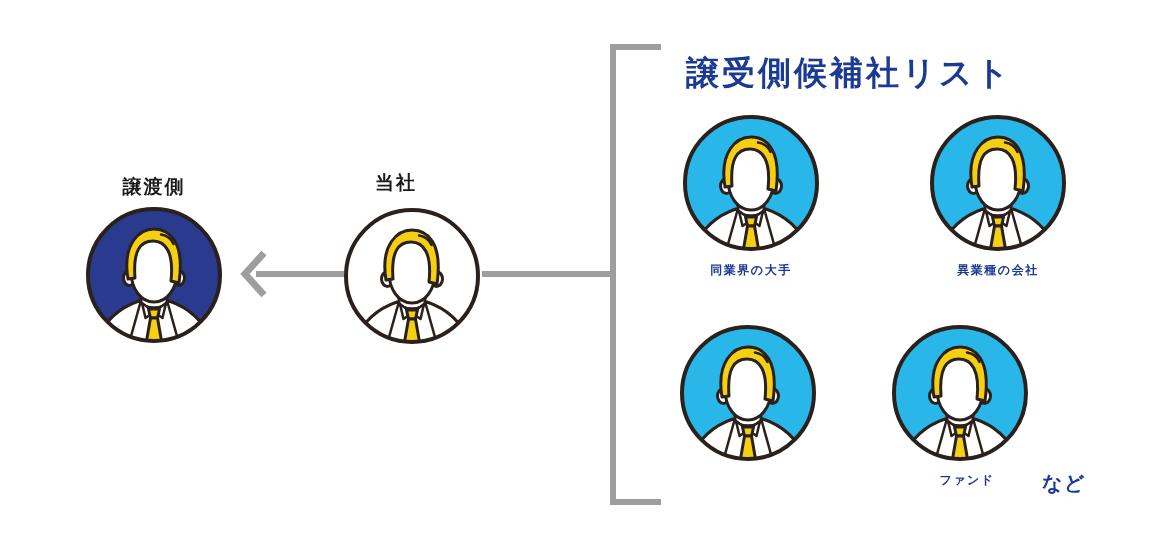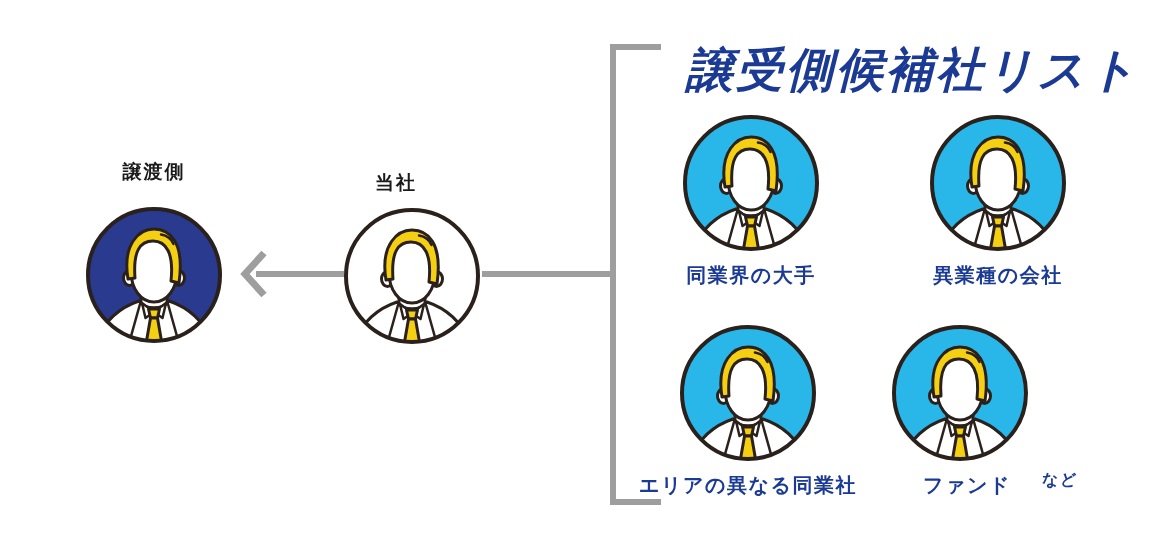--- a/index.html
+++ b/index.html
@@ -7,49 +7,49 @@
     position:relative;width:1170px;height:550px;background:#fff;overflow:hidden;
     font-family:"Liberation Sans","DejaVu Sans",sans-serif;font-weight:bold;
   }
   .avatar{position:absolute;width:140px;height:140px;}
   .avatar svg{display:block;width:100%;height:100%;}
   .toplabel{
     position:absolute;transform:translateX(-50%);
     font-size:19px;letter-spacing:2px;color:var(--label_black);white-space:nowrap;
   }
   .title{
-    position:absolute;left:686px;top:39px;
-    font-size:47px;letter-spacing:3px;color:var(--title_blue);white-space:nowrap;font-style:italic;
+    position:absolute;left:686px;top:51px;
+    font-size:33px;letter-spacing:3px;color:var(--title_blue);white-space:nowrap;
   }
   .candidate{position:absolute;width:140px;height:140px;}
   .candidate .clabel{
     position:absolute;top:149px;left:50%;transform:translateX(-50%);
-    font-size:20px;letter-spacing:1.5px;color:var(--title_blue);white-space:nowrap;
+    font-size:12px;letter-spacing:1.5px;color:var(--title_blue);white-space:nowrap;
   }
   .suffix{
     position:absolute;left:1042px;top:470px;
-    font-size:16px;letter-spacing:1.5px;color:var(--title_blue);white-space:nowrap;
+    font-size:20px;letter-spacing:1.5px;color:var(--title_blue);white-space:nowrap;
   }
   .lines{position:absolute;left:0;top:0;z-index:0;}
   .avatar,.toplabel,.title,.candidate,.suffix{z-index:1;}
   .gline{stroke:var(--line_gray);fill:none;}
 </style>
 </head>
 <body>
 
 <div class="canvas">
 
   <svg class="lines" width="1170" height="550">
     <line class="gline" x1="344" y1="274" x2="256" y2="274" stroke-width="6"></line>
     <polyline class="gline" points="264,253 245,274 264,295" stroke-width="7"></polyline>
     <line class="gline" x1="482" y1="274" x2="613" y2="274" stroke-width="6"></line>
     <path class="gline" d="M661,47 L613,47 L613,502 L661,502" stroke-width="6"></path>
   </svg>
 
-  <div class="toplabel" style="left:154px;top:159px">譲渡側</div>
+  <div class="toplabel" style="left:154px;top:174px">譲渡側</div>
   <div class="avatar" style="left:84px;top:205px">
       <svg viewBox="0 0 140 140">
     <defs>
           <clipPath id="pc0">
             <circle cx="70" cy="70" r="66"></circle>
           </clipPath>
         </defs>
     <circle cx="70" cy="70" r="66" fill="#2a3a8e"></circle>
     <g clip-path="url(#pc0)" stroke="#2b211c" stroke-width="3" stroke-linecap="round" stroke-linejoin="round">
       <path d="M57,86 L57,108 C63,114 77,114 83,108 L83,86 Z" fill="#ffffff"></path>
@@ -180,21 +180,20 @@
       <path d="M56,99 L44,142" fill="none" stroke-width="2.5"></path>
       <path d="M84,99 L96,142" fill="none" stroke-width="2.5"></path>
       <path d="M58,98 L70,107 L61.5,113 Z" fill="#ffffff" stroke-width="2.5"></path>
       <path d="M82,98 L70,107 L78.5,113 Z" fill="#ffffff" stroke-width="2.5"></path>
       <path d="M64.5,104 L75.5,104 L73.5,113 L66.5,113 Z" fill="#f5cf11"></path>
       <path d="M66.5,113 L73.5,113 L77.5,136 L70,146 L62.5,136 Z" fill="#f5cf11"></path>
     </g>
     <circle cx="70" cy="70" r="66" fill="none" stroke="#2b211c" stroke-width="4"></circle>
   </svg>
       </div>
-    <div class="clabel">エリアの異なる同業社</div>
   </div>
 
   <div class="candidate" style="left:890px;top:323px">
     <div class="avatar" style="left:0;top:0">
         <svg viewBox="0 0 140 140">
     <defs>
             <clipPath id="pc5">
               <circle cx="70" cy="70" r="66"></circle>
             </clipPath>
           </defs>

